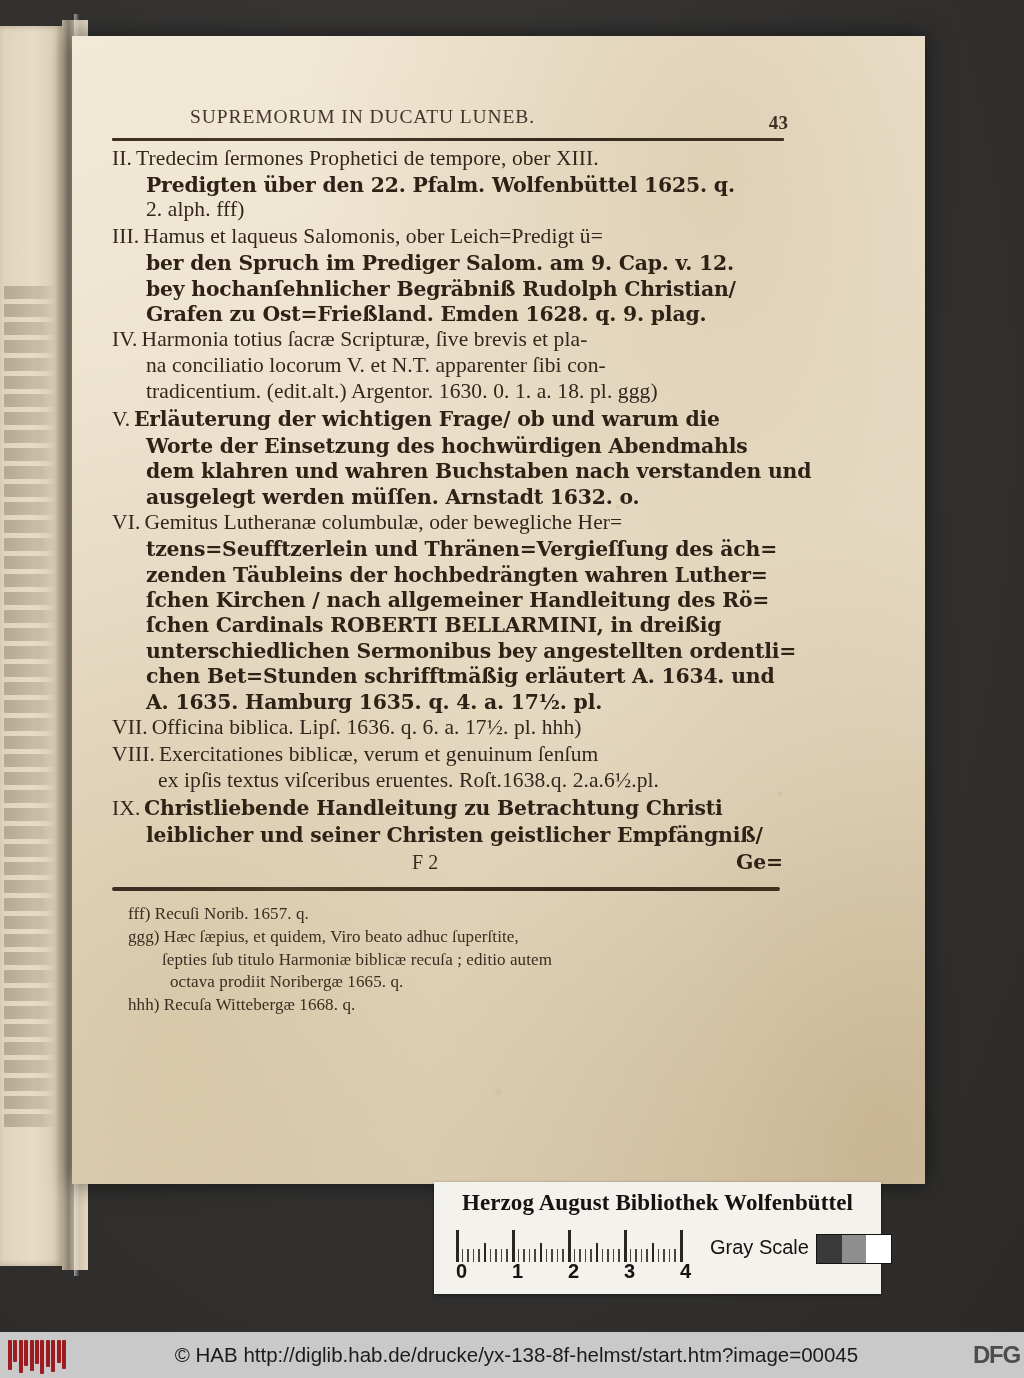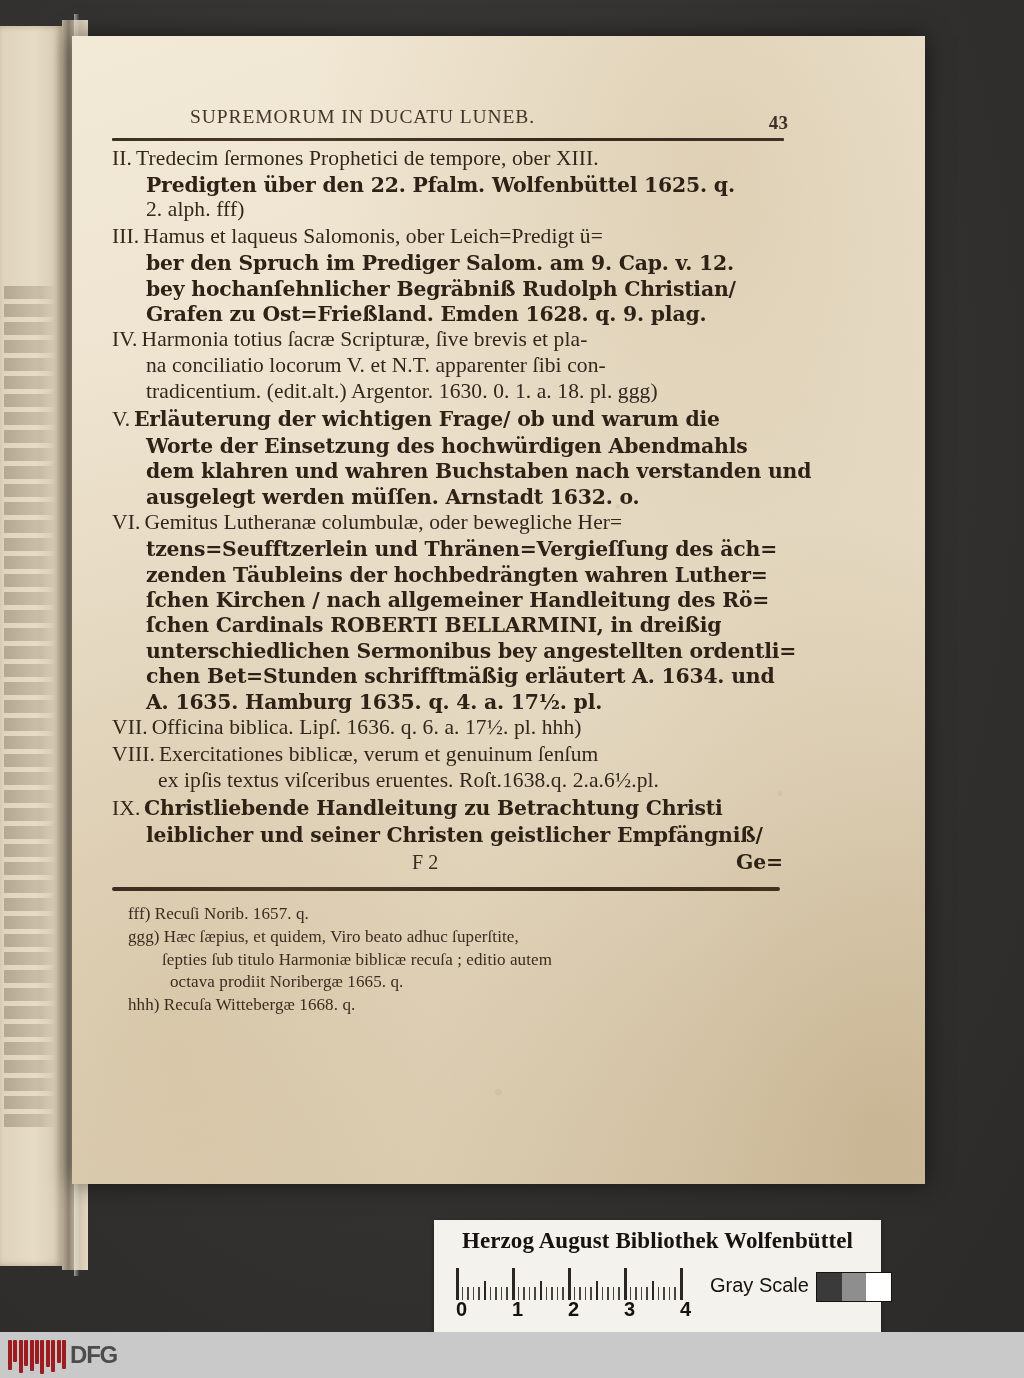--- a/index.html
+++ b/index.html
@@ -80,21 +80,21 @@
      background:linear-gradient(90deg,#3a2c20,#4a3a29 25%,#332619 70%,#40311f);
      border-radius:2px;}
 
   
   .notes{margin-top:12px;padding-left:16px;}
   .note{white-space:nowrap;color:#3a2c20;font-size:17px;line-height:1.34;}
   .note .nind{padding-left:34px;display:inline-block;}
   .note .nind2{padding-left:42px;display:inline-block;}
 
   
-  .scalecard{position:absolute;left:434px;top:1220px;width:447px;height:126px;
+  .scalecard{position:absolute;left:434px;top:1182px;width:447px;height:112px;
      background:#f4f2ec;box-shadow:0 1px 3px rgba(0,0,0,.5);}
   .scalecard .brand{position:absolute;left:0;right:0;top:8px;text-align:center;
      font-family:"Liberation Serif",serif;font-weight:700;font-size:23px;color:#15120f;
      letter-spacing:.1px;}
   .ruler{position:absolute;left:22px;top:46px;width:230px;height:34px;}
   .ruler .tick{position:absolute;bottom:0;width:2px;background:#2a2622;}
   .ruler .maj{height:32px;width:2.5px;}
   .ruler .mid{height:19px;}
   .ruler .min{height:13px;width:1.6px;background:#4a443d;}
   .rnums{position:absolute;left:14px;top:78px;width:250px;height:24px;}
@@ -341,16 +341,17 @@
         <i style="left: 10.8px; height: 33px; background: rgb(156, 28, 32);"></i>
         <i style="left: 16.2px; height: 26px; background: rgb(156, 28, 32);"></i>
         <i style="left: 21.6px; height: 31px; background: rgb(156, 28, 32);"></i>
         <i style="left: 27px; height: 24px; background: rgb(156, 28, 32);"></i>
         <i style="left: 32.4px; height: 34px; background: rgb(156, 28, 32);"></i>
         <i style="left: 37.8px; height: 27px; background: rgb(156, 28, 32);"></i>
         <i style="left: 43.2px; height: 32px; background: rgb(156, 28, 32);"></i>
         <i style="left: 48.6px; height: 23px; background: rgb(156, 28, 32);"></i>
         <i style="left: 54px; height: 29px; background: rgb(156, 28, 32);"></i>
       </div>
+    <div class="copy">© HAB http://diglib.hab.de/drucke/yx-138-8f-helmst/start.htm?image=00045</div>
     <div class="dfg">DFG</div>
   </div>
 
 </div>
 
 </body></html>

